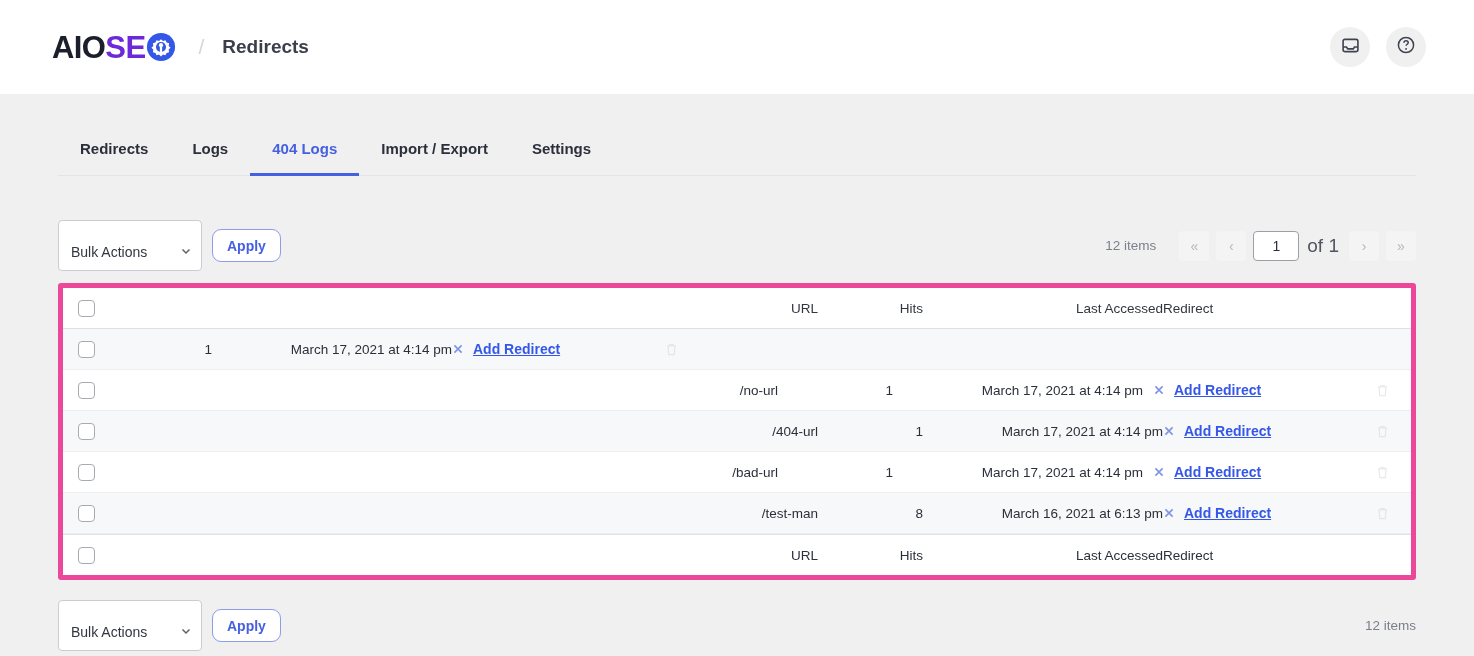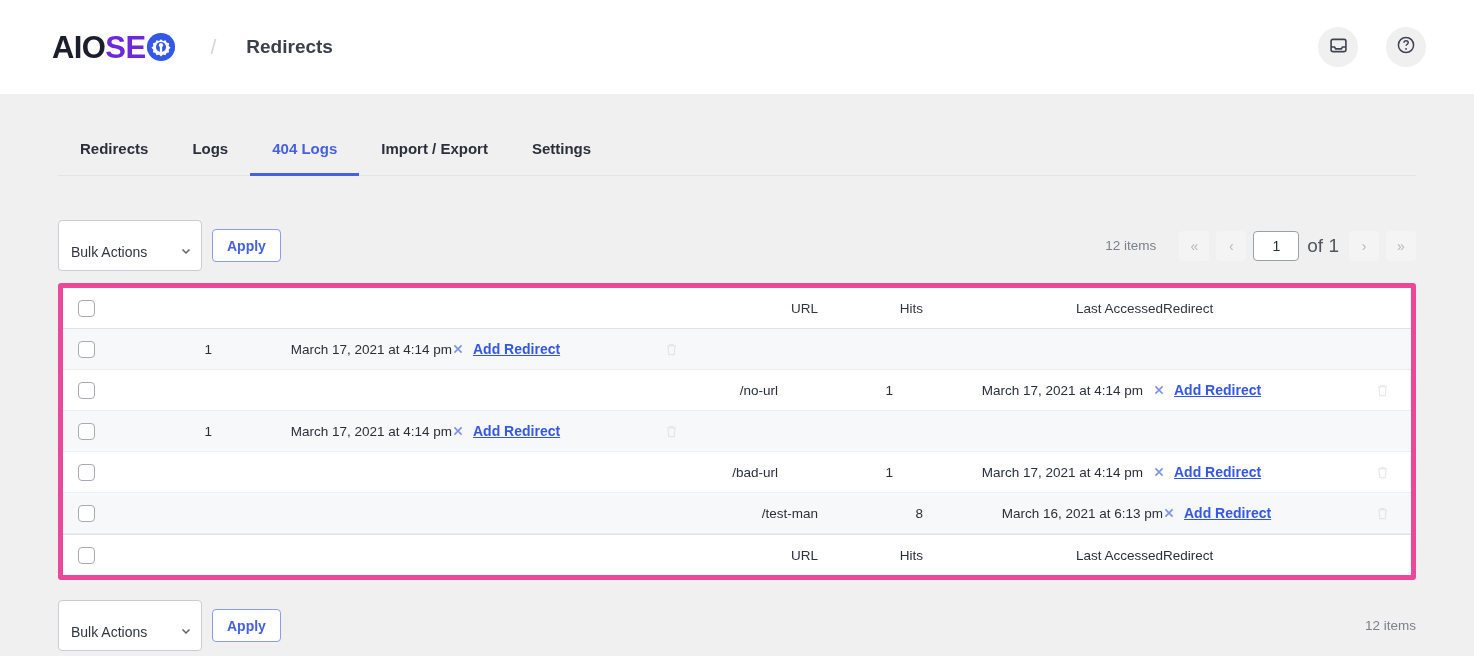--- a/index.html
+++ b/index.html
@@ -13,21 +13,20 @@
     overflow: hidden;
   }
 
   
   .topbar {
     height: 94px;
     background: #ffffff;
     display: flex;
     align-items: center;
     padding: 0 48px 0 52px;
-    gap: 12px;
   }
   .brand { display: flex; align-items: center; }
   .logo-text {
     font-size: 31px;
     font-weight: 700;
     letter-spacing: -0.6px;
     line-height: 1;
     display: flex;
     align-items: center;
   }
@@ -108,21 +107,21 @@
     font-size: 14px;
     color: #32363f;
     cursor: pointer;
   }
   .select-label { margin-right: 14px; }
   .apply-btn {
     height: 33px;
     margin-left: 10px;
     background: #fff;
     border: 1px solid #8d9ceb;
-    border-radius: 4px;
+    border-radius: 9px;
     color: #4560e0;
     font-size: 14px;
     font-weight: 700;
     padding: 0 14px;
     cursor: pointer;
     font-family: "Liberation Sans", sans-serif;
   }
   .toolbar-spacer { flex: 1; }
 
   
@@ -359,20 +358,21 @@
                 <path d="M2.2 4.2h9.6M5.2 4.2V2.6h3.6v1.6M3.3 4.2l.7 9.3h6l.7-9.3"></path>
               </svg>
           </span>
         </div>
       </div>
 
       <div class="row odd">
         <div class="c-check">
             <span class="cbox"></span>
           </div>
+        <div class="c-url">/404-url</div>
         <div class="c-hits">1</div>
         <div class="c-date">March 17, 2021 at 4:14 pm</div>
         <div class="c-redir">
           <span class="x-icon">
             <svg width="12" height="12" viewBox="0 0 12 12" stroke="#7e93e8" stroke-width="1.6" fill="none">
                 <path d="M2.4 2.4l7.2 7.2M9.6 2.4l-7.2 7.2"></path>
               </svg>
           </span>
           <span class="add-link">Add Redirect</span>
         </div>

